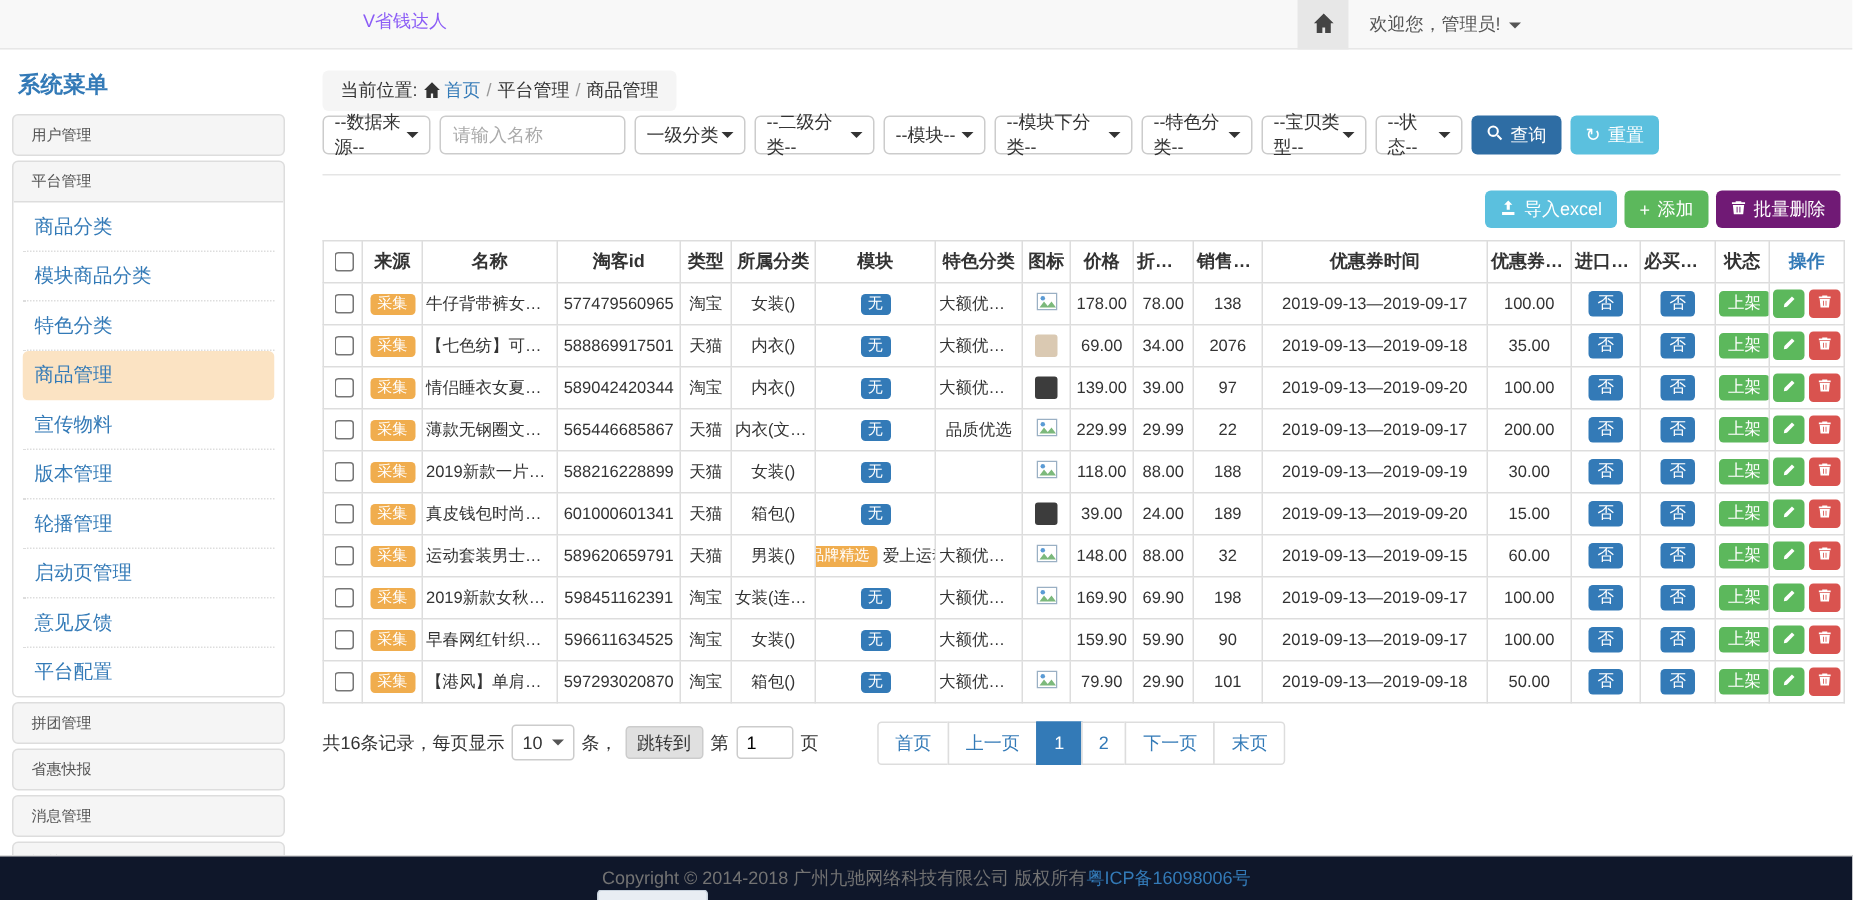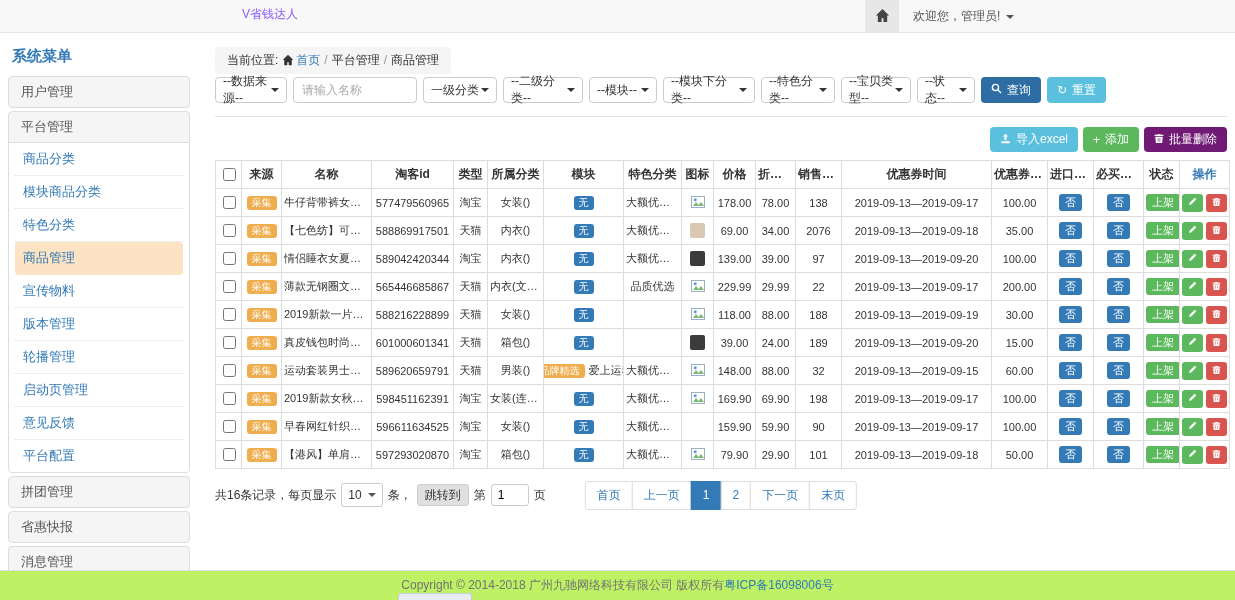--- a/index.html
+++ b/index.html
@@ -15,21 +15,21 @@
   .topbar-right { position:absolute; left:865px; top:0; height:33px; display:flex; align-items:center; }
   .home-box { width:34px; height:33px; background:#e7e7e7; display:flex; align-items:center; justify-content:center; cursor:pointer; }
   .welcome { margin-left:14px; color:#555; display:flex; align-items:center; gap:6px; cursor:pointer; }
   .caret { width:0; height:0; border-left:4px solid transparent; border-right:4px solid transparent; border-top:4px solid #555; display:inline-block; }
   
   .layout { display:flex; align-items:flex-start; }
   
   .sidebar { width:182px; margin:8px 0 0 8px; }
   .sidebar-title { color:#337ab7; font-weight:bold; font-size:15px; padding:6px 4px 10px 4px; }
   .menu-group { border:1px solid #ddd; background:#f5f5f5; border-radius:4px; margin-bottom:3px; overflow:hidden; }
-  .menu-heading { padding:6px 12px; color:#555; font-size:13px; cursor:pointer; }
+  .menu-heading { padding:6px 12px; color:#555; font-size:10px; cursor:pointer; }
   .menu-body { background:#fff; border-top:1px solid #ddd; padding:0 6px; }
   .menu-sub { padding:7px 8px; color:#337ab7; font-size:13px; border-bottom:1px dotted #ddd; cursor:pointer; }
   .menu-sub:last-child { border-bottom:none; }
   .menu-sub.active { background:#fbe3c3; border-radius:4px; border-bottom:1px dotted transparent; }
   
   .main { width:1012px; margin-left:25px; margin-top:14px; }
   .breadcrumb { display:inline-block; background:#f5f5f5; border-radius:4px; padding:5px 12px; color:#333; }
   .breadcrumb a { color:#337ab7; text-decoration:none; }
   .breadcrumb .sep { color:#999; margin:0 4px; }
   .bc-home-icon { vertical-align:-2px; margin:0 2px 0 4px; }
@@ -72,21 +72,21 @@
   .pager-left { display:flex; align-items:center; gap:5px; }
   .psize { height:24px; border:1px solid #ccc; border-radius:3px; background:#fff; display:inline-flex; align-items:center; gap:6px; padding:0 6px; cursor:pointer; }
   .jump-btn { height:22px; background:#e0e0e0; border:1px solid #ccc; border-radius:3px; color:#333; font-size:12px; padding:0 7px; cursor:pointer; font-family:inherit; }
   .page-input { width:38px; height:22px; border:1px solid #ccc; border-radius:3px; padding:0 6px; font-size:12px; font-family:inherit; }
   .pager-btns { position:absolute; left:50%; transform:translateX(-50%); display:flex; }
   .pbtn { border:1px solid #ddd; background:#fff; color:#337ab7; padding:5px 11px; font-size:12px; margin-left:-1px; cursor:pointer; font-family:inherit; }
   .pbtn:first-child { border-radius:3px 0 0 3px; margin-left:0; }
   .pbtn:last-child { border-radius:0 3px 3px 0; }
   .pbtn.active { background:#337ab7; border-color:#337ab7; color:#fff; }
   
-  .footer { position:absolute; left:0; right:0; bottom:0; height:30px; background:#bef264; border-top:1px solid #ddd; display:flex; align-items:center; justify-content:center; color:#737373; z-index:5; }
+  .footer { position:absolute; left:0; right:0; bottom:0; height:30px; background:#0f172a; border-top:1px solid #ddd; display:flex; align-items:center; justify-content:center; color:#737373; z-index:5; }
   .footer a { color:#337ab7; text-decoration:none;text-align:center; }
   .status-sliver { position:absolute; left:398px; bottom:0; width:74px; height:7px; background:#e8edf3; border:1px solid #c8d2dd; border-bottom:none; border-radius:3px 3px 0 0; z-index:6; }
 </style>
 </head>
 <body>
 
 <div class="topbar">
   <div class="brand">V省钱达人</div>
   <div class="topbar-right">
     <div class="home-box">

